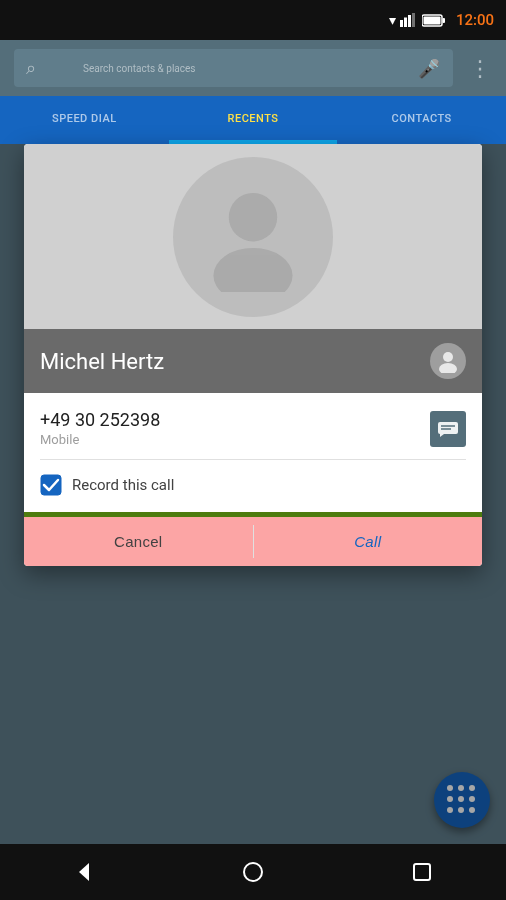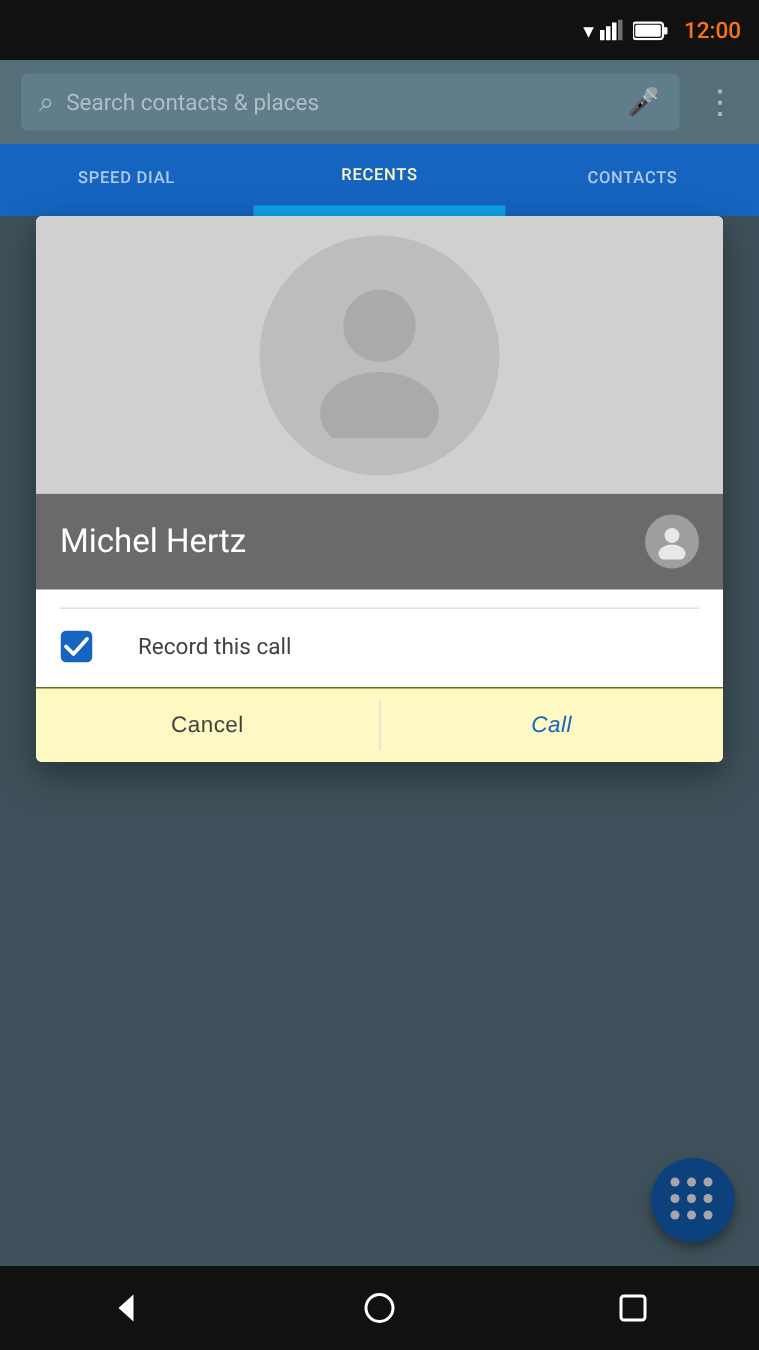--- a/index.html
+++ b/index.html
@@ -50,22 +50,23 @@
       background: #607d8b;
       border-radius: 4px;
       height: 38px;
       display: flex;
       align-items: center;
       padding: 0 12px;
       gap: 8px;
     }
     .search-placeholder {
       color: #b0bec5;
-      font-size: 15px;
+      font-size: 10px;
       flex: 1;
+      margin-left: 39px;
     }
     .search-mic {
       color: #b0bec5;
       font-size: 18px;
     }
     .search-more {
       color: #b0bec5;
       font-size: 20px;
       margin-left: 6px;
       letter-spacing: 1px;
@@ -85,22 +86,22 @@
       align-items: center;
       justify-content: center;
       font-size: 11px;
       font-weight: 500;
       color: rgba(255,255,255,0.65);
       letter-spacing: 0.5px;
       cursor: pointer;
       border-bottom: 3px solid transparent;
     }
     .tab-item.active {
-      color: #fef9c3;
-      border-bottom: 7px solid #0ea5e9;
+      color: #fde047;
+      border-bottom: 4px solid #0ea5e9;
     }
 
     
     .content-bg {
       width: 100%;
       height: calc(900px - 40px - 56px - 48px - 56px);
       background: #607d8b;
       position: relative;
     }
 
@@ -279,28 +280,27 @@
       gap: 10px;
     }
     .checkbox-icon {
       width: 22px;
       height: 22px;
       flex-shrink: 0;
     }
     .record-label {
       font-size: 15px;
       color: #424242;
-      margin-left: 20px;
     }
 
     
     .dialog-actions {
-      background: #fef9c3;
-      display: flex;
-      border-top: 1px solid #4d7c0f;
+      background: #fca5a5;
+      display: flex;
+      border-top: 5px solid #4d7c0f;
     }
     .dialog-btn {
       flex: 1;
       padding: 16px;
       text-align: center;
       font-size: 15px;
       font-weight: 500;
       letter-spacing: 0.3px;
       cursor: pointer;
       color: #424242;
@@ -389,20 +389,34 @@
       <div class="contact-name-bar">
         <span class="contact-name-text">Michel Hertz</span>
         <div class="contact-avatar-small">
           <svg viewBox="0 0 24 24" xmlns="http://www.w3.org/2000/svg">
             <circle cx="12" cy="8" r="5" fill="white" opacity="0.85"></circle>
             <ellipse cx="12" cy="20" rx="9" ry="6" fill="white" opacity="0.85"></ellipse>
           </svg>
         </div>
       </div>
 
+      <div class="phone-area">
+        <div class="phone-details">
+          <div class="phone-number">+49 30 252398</div>
+          <div class="phone-type">Mobile</div>
+        </div>
+        <div class="phone-action-icon">
+          <svg width="22" height="16" viewBox="0 0 22 16">
+            <rect x="1" y="1" width="20" height="12" rx="2" fill="white" opacity="0.9"></rect>
+            <line x1="4" y1="5" x2="18" y2="5" stroke="#546e7a" stroke-width="1.5"></line>
+            <line x1="4" y1="8" x2="14" y2="8" stroke="#546e7a" stroke-width="1.5"></line>
+            <polygon points="7,13 3,16 3,13" fill="white" opacity="0.9"></polygon>
+          </svg>
+        </div>
+      </div>
 
       <div class="divider"></div>
 
       <div class="record-area">
         <svg class="checkbox-icon" viewBox="0 0 22 22" xmlns="http://www.w3.org/2000/svg">
           <rect x="1" y="1" width="20" height="20" rx="3" fill="#1565c0" stroke="#1565c0" stroke-width="1"></rect>
           <polyline points="4,11 9,16 18,6" fill="none" stroke="white" stroke-width="2.5" stroke-linecap="round" stroke-linejoin="round"></polyline>
         </svg>
         <span class="record-label">Record this call</span>
       </div>

